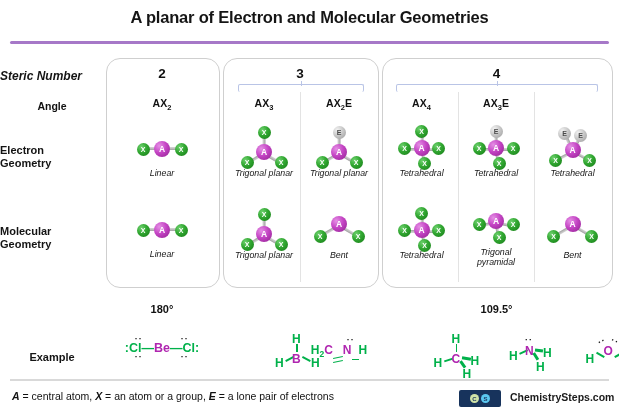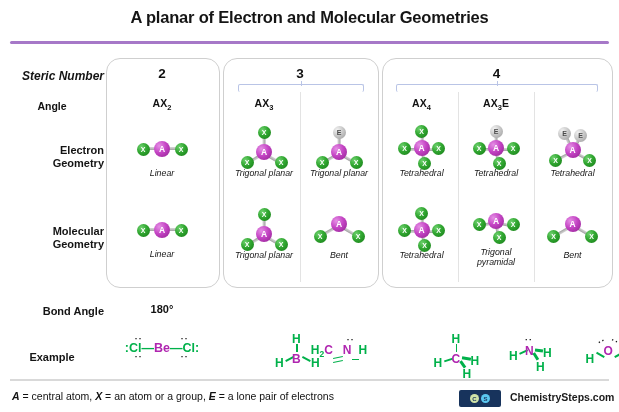--- a/index.html
+++ b/index.html
@@ -26,21 +26,21 @@
   
   .gbox{
     position:absolute;border:1px solid #cfcfcf;border-radius:14px;background:transparent;
   }
   .gbox.b2{left:106px;top:58px;width:112px;height:228px;}
   .gbox.b3{left:223px;top:58px;width:154px;height:228px;}
   .gbox.b4{left:382px;top:58px;width:229px;height:228px;}
 
   
   .rowlabel{
-    position:absolute;left:0;width:104px;text-align:right;
+    position:absolute;left:0;width:104px;text-align:left;
     font-weight:bold;font-size:11px;color:#141414;line-height:13px;
   }
   .rowlabel.steric{font-style:italic;font-size:12px;top:70px;}
   .rowlabel.type{top:100px;}
   .rowlabel.eg{top:144px;}
   .rowlabel.mg{top:225px;}
   .rowlabel.ba{top:305px;}
   .rowlabel.ex{top:351px;}
 
   
@@ -146,21 +146,20 @@
   <div class="gbox b2"></div>
   <div class="gbox b3"></div>
   <div class="gbox b4"></div>
 
   <div class="rowlabel steric">Steric Number</div>
   <div class="rowlabel type">Angle</div>
   <div class="rowlabel eg" style="white-space:pre-line">Electron
 Geometry</div>
   <div class="rowlabel mg" style="white-space:pre-line">Molecular
 Geometry</div>
-  <div class="rowlabel ba">Bond Angle</div>
   <div class="rowlabel ex">Example</div>
 
   <div class="snum s2">2</div>
   <div class="snum s3">3</div>
   <div class="snum s4">4</div>
 
   <div class="bracket k3">
       <span class="stem"></span>
     </div>
   <div class="bracket k4">
@@ -169,20 +168,23 @@
 
   <div class="vdiv" style="left:300px;top:92px;height:190px;"></div>
   <div class="vdiv" style="left:458px;top:92px;height:190px;"></div>
   <div class="vdiv" style="left:534px;top:92px;height:190px;"></div>
 
   <div class="type" style="left:106px;width:112px;">
     <span>AX</span><sub>2</sub>
   </div>
   <div class="type" style="left:227px;width:74px;">
     <span>AX</span><sub>3</sub>
+  </div>
+  <div class="type" style="left:301px;width:76px;">
+    <span>AX</span><sub>2</sub><span>E</span>
   </div>
   <div class="type" style="left:385px;width:73px;">
     <span>AX</span><sub>4</sub>
   </div>
   <div class="type" style="left:458px;width:76px;">
     <span>AX</span><sub>3</sub><span>E</span>
   </div>
 
   <div class="cell" style="left:106px;top:132px;width:112px;">
     <div class="mol" style="width:70px;height:34px;">
@@ -333,20 +335,21 @@
       <div class="bond" style="left:33px;top:14px;width:22px;transform:rotate(150deg);"></div>
       <div class="bond" style="left:33px;top:14px;width:22px;transform:rotate(30deg);"></div>
       <div class="atom x" style="left:14px;top:26px;">X</div>
       <div class="atom x" style="left:52px;top:26px;">X</div>
       <div class="atom a" style="left:33px;top:14px;">A</div>
     </div>
     <div class="cap">Bent</div>
   </div>
 
   <div class="angle" style="left:106px;width:112px;">180°</div>
+  <div class="angle" style="left:382px;width:229px;">109.5°</div>
 
   <div class="ex" style="left:106px;width:112px;">
     <div class="lewis" style="font-size:12.5px;">
       <span class="dots" style="left:10px;top:-7px;">··</span>
       <span class="dots" style="left:10px;top:11px;">··</span>
       <span class="dots" style="left:56px;top:-7px;">··</span>
       <span class="dots" style="left:56px;top:11px;">··</span>
       <span>:Cl</span><span>—</span><span class="c">Be</span><span>—</span><span>Cl:</span>
     </div>
   </div>

